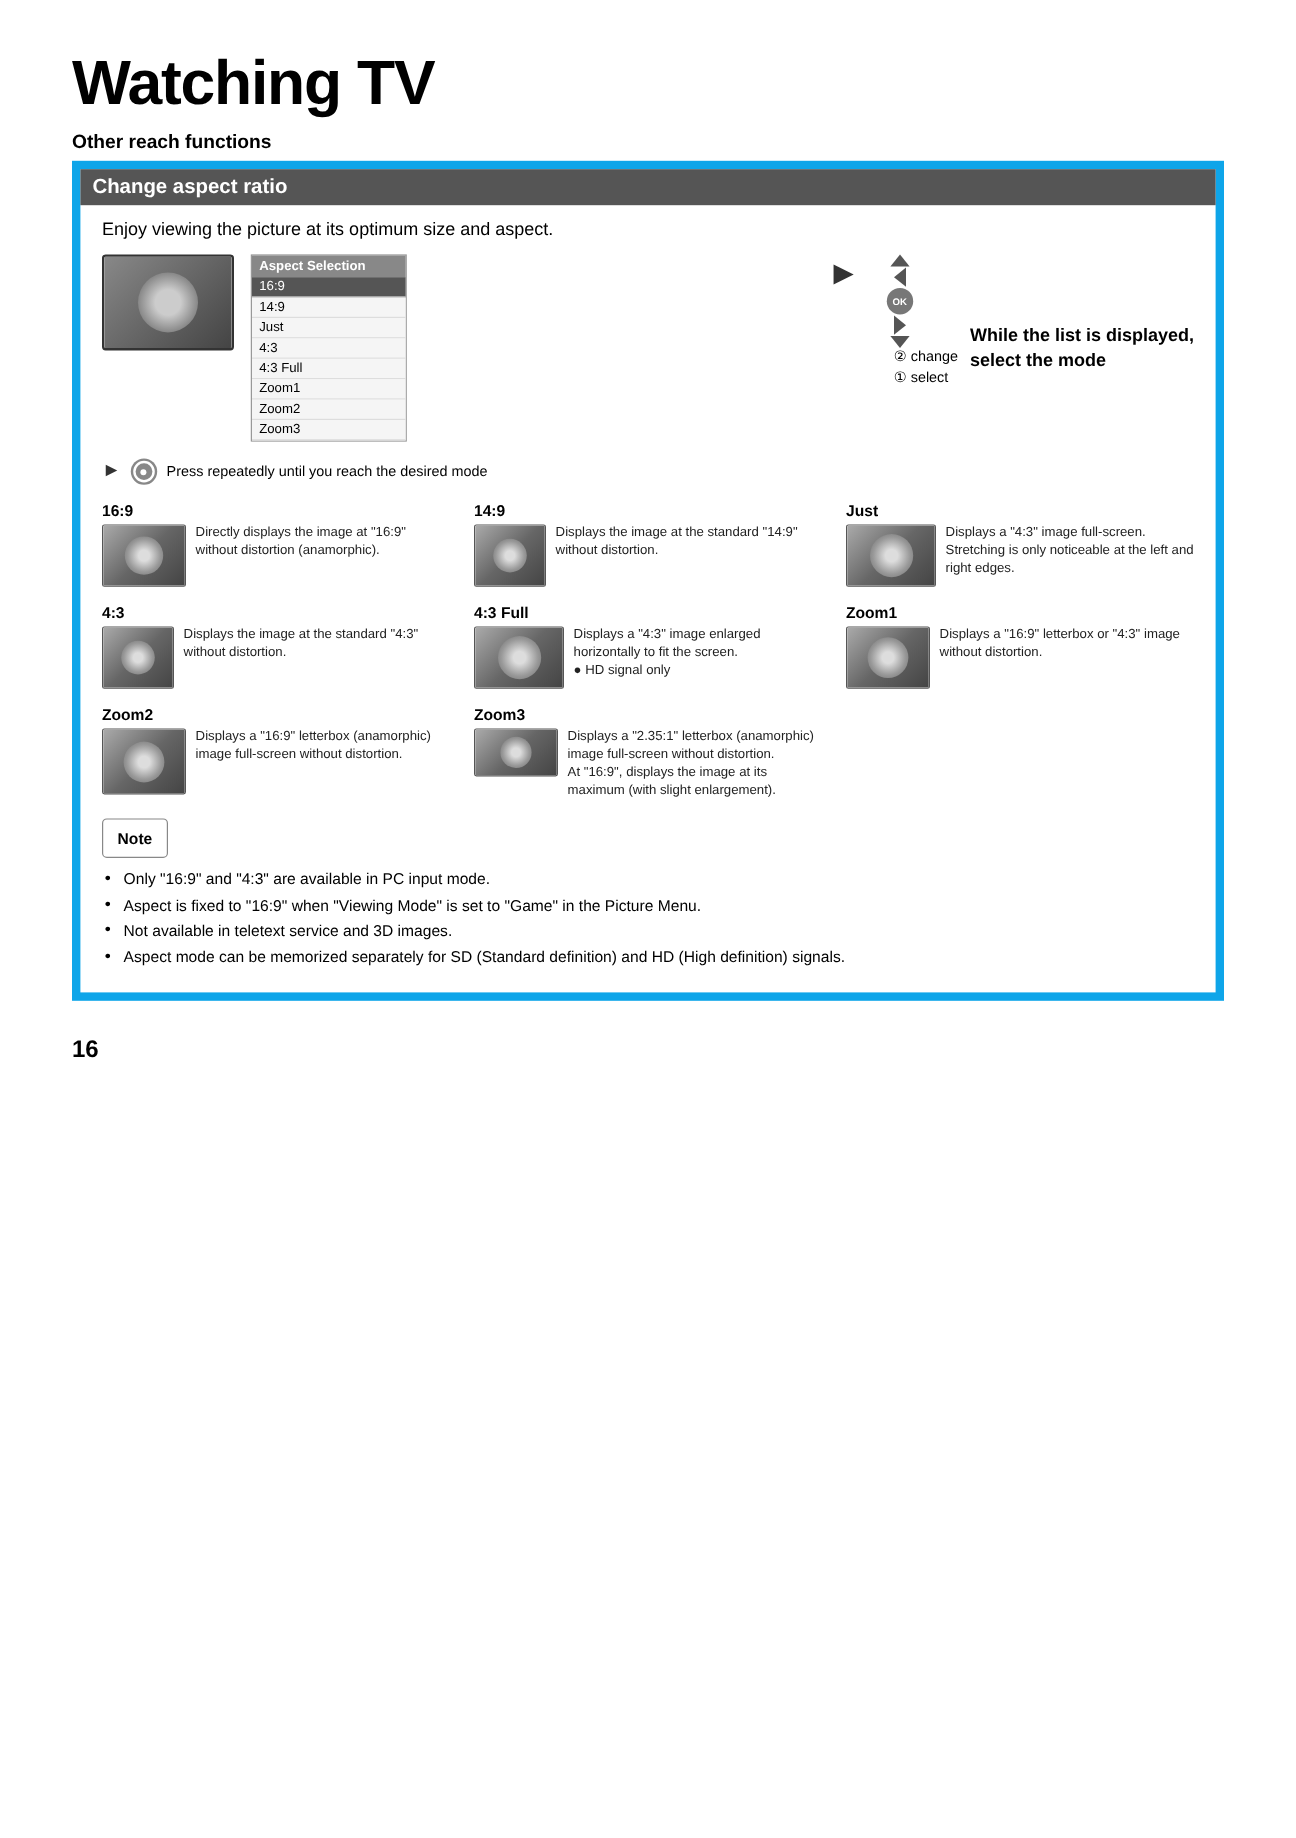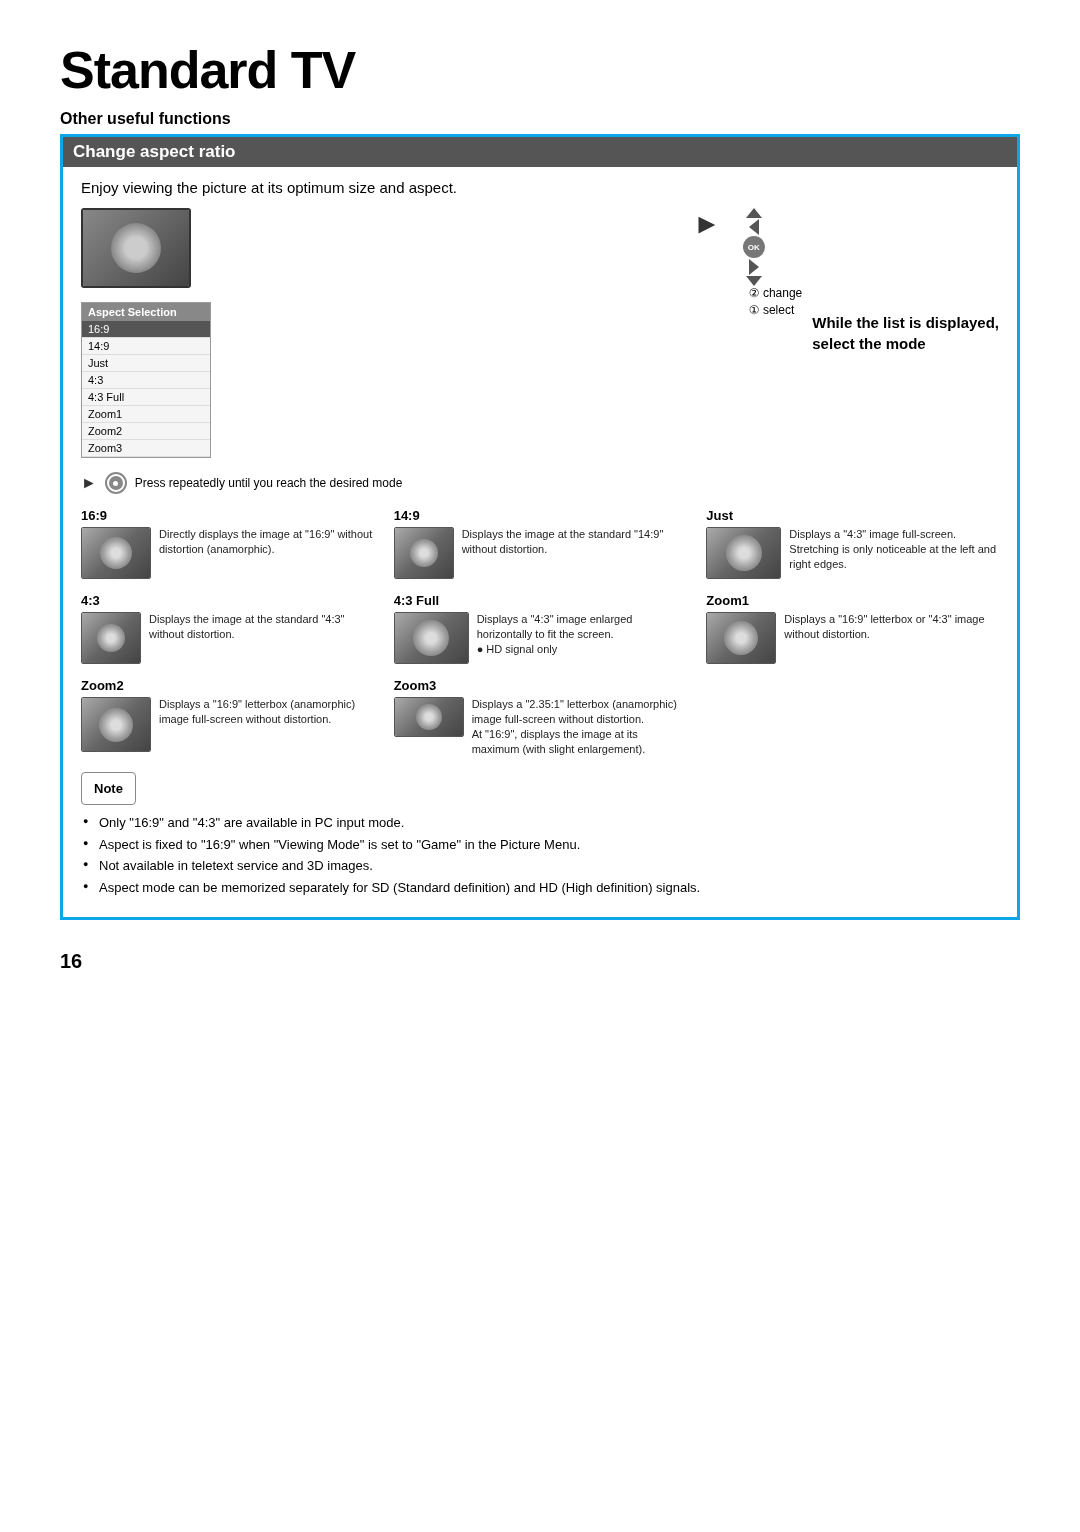--- a/index.html
+++ b/index.html
@@ -16,21 +16,21 @@
       font-weight: 900;
       letter-spacing: -1px;
       margin-bottom: 10px;
     }
     .other-useful {
       font-size: 16px;
       font-weight: bold;
       margin-bottom: 6px;
     }
     .section-box {
-      border: 3px solid #0ea5e9;
+      border: 7px solid #0ea5e9;
       padding: 16px 18px 18px 18px;
       margin-bottom: 20px;
     }
     .section-header {
       background: #555;
       color: #fff;
       font-size: 17px;
       font-weight: bold;
       padding: 5px 10px;
       margin: -16px -18px 12px -18px;
@@ -80,21 +80,21 @@
       height: 5px;
       border-radius: 50%;
       background: #fff;
     }
     .aspect-label {
       font-size: 15px;
       font-weight: bold;
     }
     .display-section-left {
       display: flex;
-      flex-direction: column;
+      flex-direction: row;
       align-items: flex-start;
       gap: 14px;
       flex: 1;
     }
     .tv-mockup {
       width: 110px;
       height: 80px;
       background: #666;
       border: 2px solid #333;
       border-radius: 3px;
@@ -297,23 +297,23 @@
     .change-row, .select-row {
       display: flex;
       align-items: center;
       gap: 4px;
       font-size: 12px;
     }
   </style>
 </head>
 <body>
 
-<h1 class="page-title">Standard TV</h1>
-
-<div class="other-useful">Other useful functions</div>
+<h1 class="page-title">Watching TV</h1>
+
+<div class="other-useful">Other reach functions</div>
 
 <div class="section-box">
   <div class="section-header">Change aspect ratio</div>
 
   <div class="intro-text">Enjoy viewing the picture at its optimum size and aspect.</div>
 
 
   <div class="display-aspect-row">
     <div class="display-section-left">
       <div class="tv-mockup">

